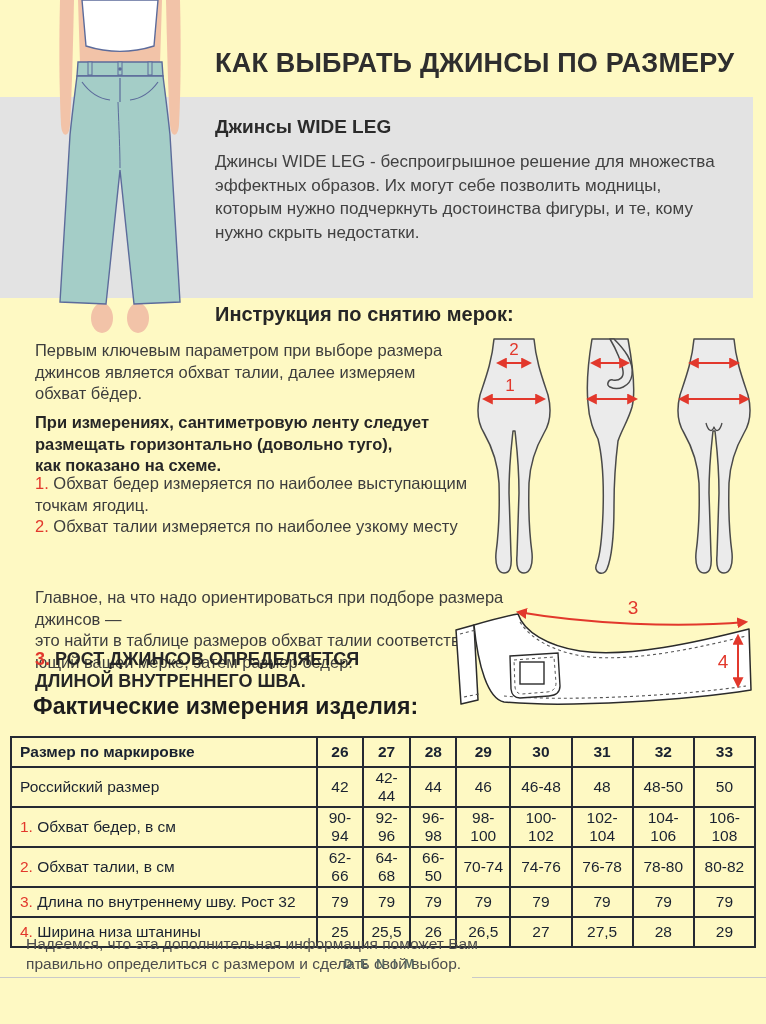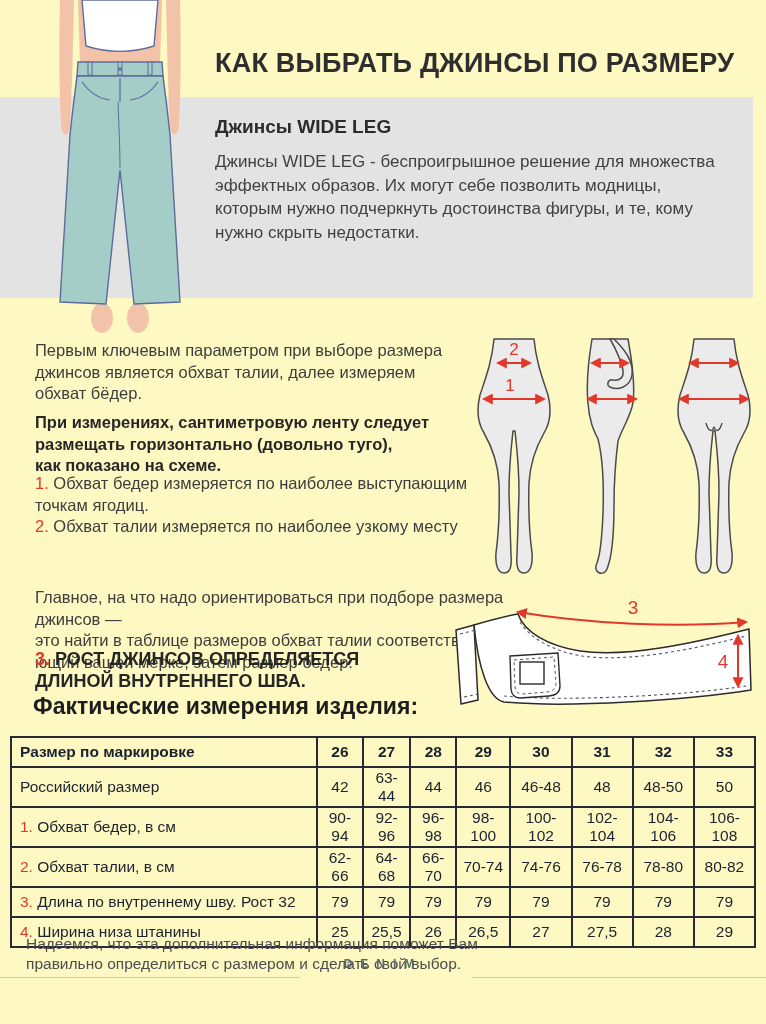--- a/index.html
+++ b/index.html
@@ -76,20 +76,21 @@
     <rect x="78" y="62" width="4" height="13" fill="var(--teal)" stroke="var(--outline)" stroke-width="1"></rect>
     <rect x="108" y="62" width="4" height="13" fill="var(--teal)" stroke="var(--outline)" stroke-width="1"></rect>
     <circle cx="80" cy="69" r="1.8" fill="var(--outline)"></circle>
   </svg>
 
   <div class="main-title">КАК ВЫБРАТЬ ДЖИНСЫ ПО РАЗМЕРУ</div>
 
   <div class="intro-heading">Джинсы WIDE LEG</div>
   <div class="intro-body">Джинсы WIDE LEG - беспроигрышное решение для множества эффектных образов. Их могут себе позволить модницы, которым нужно подчеркнуть достоинства фигуры, и те, кому нужно скрыть недостатки.</div>
 
+  <div class="instr-heading">Инструкция по снятию мерок:</div>
 
   <div class="txt p1">Первым ключевым параметром при выборе размера
 джинсов является обхват талии, далее измеряем
 обхват бёдер.</div>
   <div class="txt p2">При измерениях, сантиметровую ленту следует
 размещать горизонтально (довольно туго),
 как показано на схеме.</div>
   <div class="txt item1"><span class="num">1.</span> <span>Обхват бедер измеряется по наиболее выступающим
 точкам ягодиц.</span></div>
   <div class="txt item2"><span class="num">2.</span> <span>Обхват талии измеряется по наиболее узкому месту</span></div>
@@ -164,21 +165,21 @@
           <td class="val b">28</td>
           <td class="val b">29</td>
           <td class="val b">30</td>
           <td class="val b">31</td>
           <td class="val b">32</td>
           <td class="val b">33</td>
         </tr>
         <tr>
           <td class="rowlabel">Российский размер</td>
           <td class="val">42</td>
-          <td class="val">63-44</td>
+          <td class="val">42-44</td>
           <td class="val">44</td>
           <td class="val">46</td>
           <td class="val">46-48</td>
           <td class="val">48</td>
           <td class="val">48-50</td>
           <td class="val">50</td>
         </tr>
         <tr>
           <td class="rowlabel"><span class="num">1. </span>Обхват бедер, в см</td>
           <td class="val">90-94</td>
@@ -187,21 +188,21 @@
           <td class="val">98-100</td>
           <td class="val">100-102</td>
           <td class="val">102-104</td>
           <td class="val">104-106</td>
           <td class="val">106-108</td>
         </tr>
         <tr>
           <td class="rowlabel"><span class="num">2. </span>Обхват талии, в см</td>
           <td class="val">62-66</td>
           <td class="val">64-68</td>
-          <td class="val">66-70</td>
+          <td class="val">66-50</td>
           <td class="val">70-74</td>
           <td class="val">74-76</td>
           <td class="val">76-78</td>
           <td class="val">78-80</td>
           <td class="val">80-82</td>
         </tr>
         <tr>
           <td class="rowlabel"><span class="num">3. </span>Длина по внутреннему шву. Рост 32</td>
           <td class="val">79</td>
           <td class="val">79</td>

